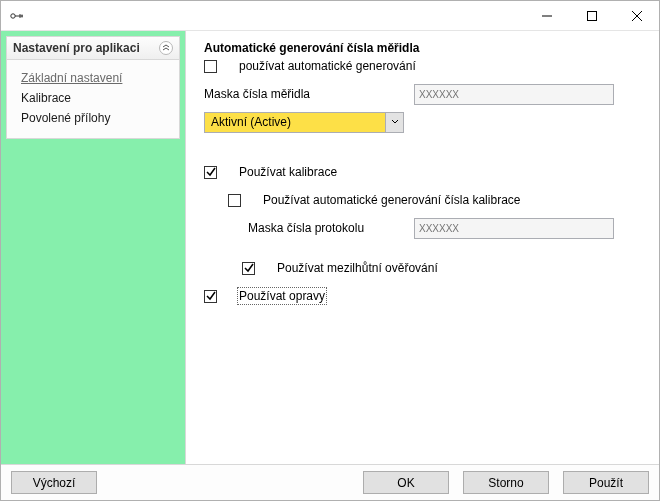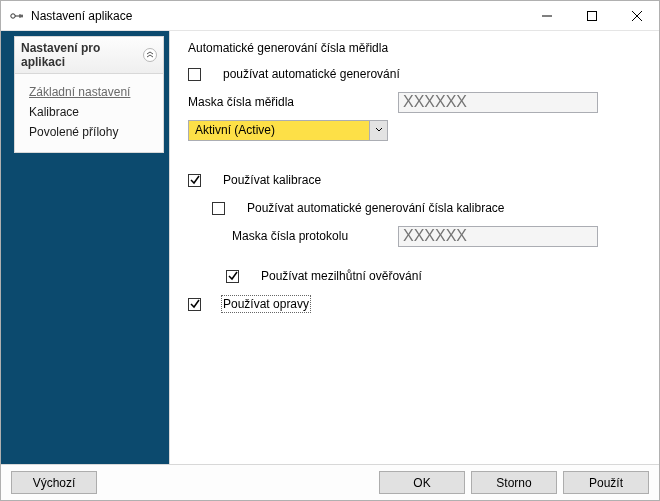--- a/index.html
+++ b/index.html
@@ -48,24 +48,24 @@
     color: #000;
   }
   .titlebar .win-btn svg { display: block; }
 
   .body {
     flex: 1;
     display: flex;
     min-height: 0;
   }
   .sidebar {
-    width: 169px;
-    background: #0c4a6e;
+    width: 185px;
+    background: #86efac;
     border-right: 1px solid #d8d8d8;
-    padding: 5px 5px 0 13px;
+    padding: 5px 5px 0 5px;
   }
   .side-panel {
     border: 1px solid #d8d8d8;
     background: #fcfcfc;
   }
   .side-header {
     background: linear-gradient(#fdfdfd,#efefef);
     border-bottom: 1px solid #d8d8d8;
     padding: 4px 6px;
     display: flex;
@@ -94,22 +94,21 @@
     text-decoration: underline;
   }
 
   .content {
     flex: 1;
     position: relative;
     padding: 10px 18px 0 18px;
     overflow: hidden;
   }
   .section-title {
-    font-weight: 400;
-    margin-bottom: 8px;
+    font-weight: 700;
   }
   .row {
     display: flex;
     align-items: center;
     margin-bottom: 6px;
     min-height: 22px;
   }
   .label-col {
     width: 210px;
     padding-right: 10px;
@@ -133,21 +132,21 @@
   .checkbox .lbl { }
   .checkbox.dotted .lbl { outline: 1px dotted #666; outline-offset: 1px; }
 
   input.text {
     width: 200px;
     height: 21px;
     border: 1px solid #abadb3;
     background: #f7f7f7;
     padding: 0 4px;
     font-family: inherit;
-    font-size: 16px;
+    font-size: 10px;
     color: #777;
   }
   input.text:disabled { color: #8a8a8a; background: #f5f5f5; }
 
   .select {
     width: 200px;
     height: 21px;
     border: 1px solid #abadb3;
     background: #fde047;
     display: flex;
@@ -176,21 +175,21 @@
   }
   .gap-top-lg { margin-top: 28px; }
   .gap-top-md { margin-top: 18px; padding-left: 38px; }
 
   .footer {
     height: 36px;
     border-top: 1px solid #d8d8d8;
     display: flex;
     align-items: center;
     padding: 0 10px;
-    gap: 6px;
+    gap: 14px;
     background: #fdfdfd;
   }
   .footer .fspacer { flex: 1; }
   button.win {
     min-width: 86px;
     height: 23px;
     border: 1px solid #adadad;
     background: #e1e1e1;
     font-family: inherit;
     font-size: 12px;
@@ -205,21 +204,20 @@
 
   <div class="titlebar">
     <span class="app-icon">
       <svg width="16" height="16" viewBox="0 0 16 16">
         <circle cx="4" cy="8" r="2.2" fill="none" stroke="#333" stroke-width="1"></circle>
         <line x1="6" y1="8" x2="14" y2="8" stroke="#333" stroke-width="1"></line>
         <line x1="11" y1="6" x2="11" y2="10" stroke="#333" stroke-width="1"></line>
         <line x1="13" y1="6.5" x2="13" y2="9.5" stroke="#333" stroke-width="1"></line>
       </svg>
     </span>
-    <span class="title">Nastavení aplikace</span>
     <span class="spacer"></span>
     <div class="win-btn">
       <svg width="10" height="10">
           <line x1="0" y1="5" x2="10" y2="5" stroke="#000" stroke-width="1"></line>
         </svg>
     </div>
     <div class="win-btn">
       <svg width="10" height="10">
           <rect x="0.5" y="0.5" width="9" height="9" fill="none" stroke="#000" stroke-width="1"></rect>
         </svg>

